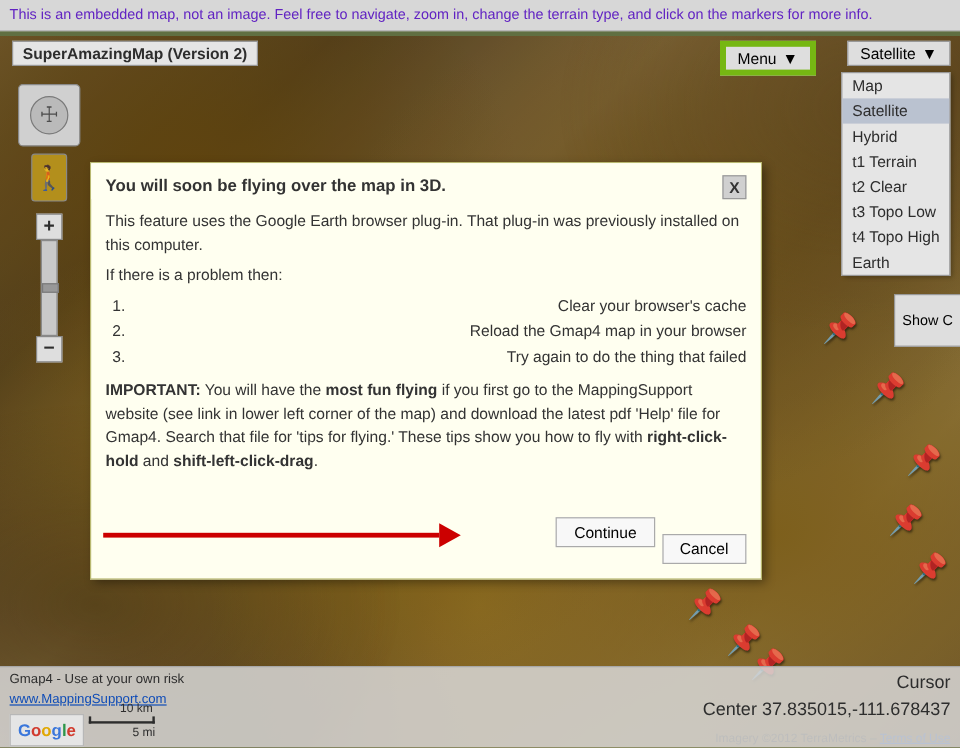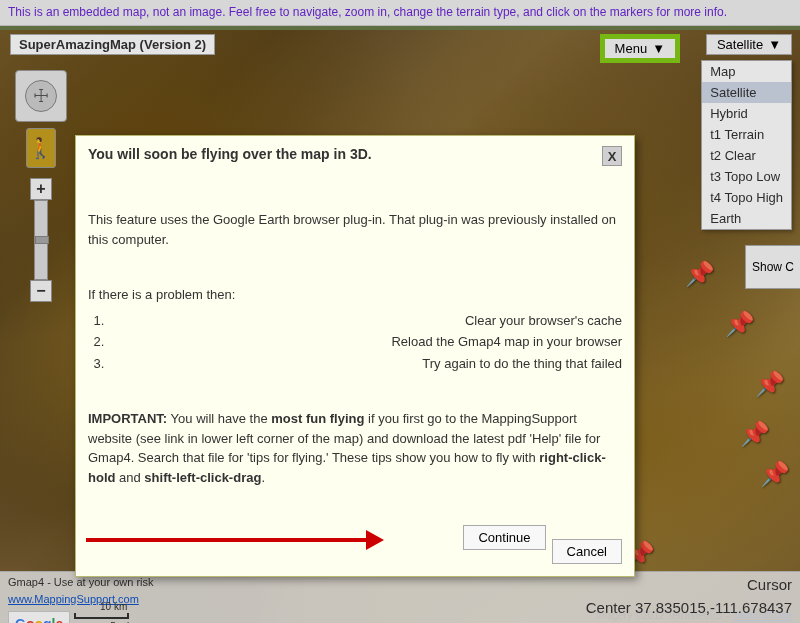--- a/index.html
+++ b/index.html
@@ -245,21 +245,21 @@
       cursor: pointer;
       z-index: 20;
     }
 
     
     #bottom-bar {
       position: absolute;
       bottom: 0;
       left: 0;
       right: 0;
-      height: 52px;
+      height: 68px;
       background: rgba(240,240,240,0.85);
       border-top: 1px solid #bbb;
       z-index: 20;
       display: flex;
       align-items: flex-start;
       padding: 2px 8px;
       justify-content: space-between;
     }
 
     #bottom-left {
@@ -347,21 +347,20 @@
 
     #modal-body {
       padding: 8px 12px 10px 12px;
       font-size: 13px;
       color: #333;
       line-height: 1.5;
     }
 
     #modal-body p {
       margin-bottom: 6px;
-      margin-top: 36px;
     }
 
     #modal-body ol {
       margin-left: 20px;
       margin-bottom: 8px;
     }
 
     #modal-body ol li {
       margin-bottom: 2px;
       text-align: right;

